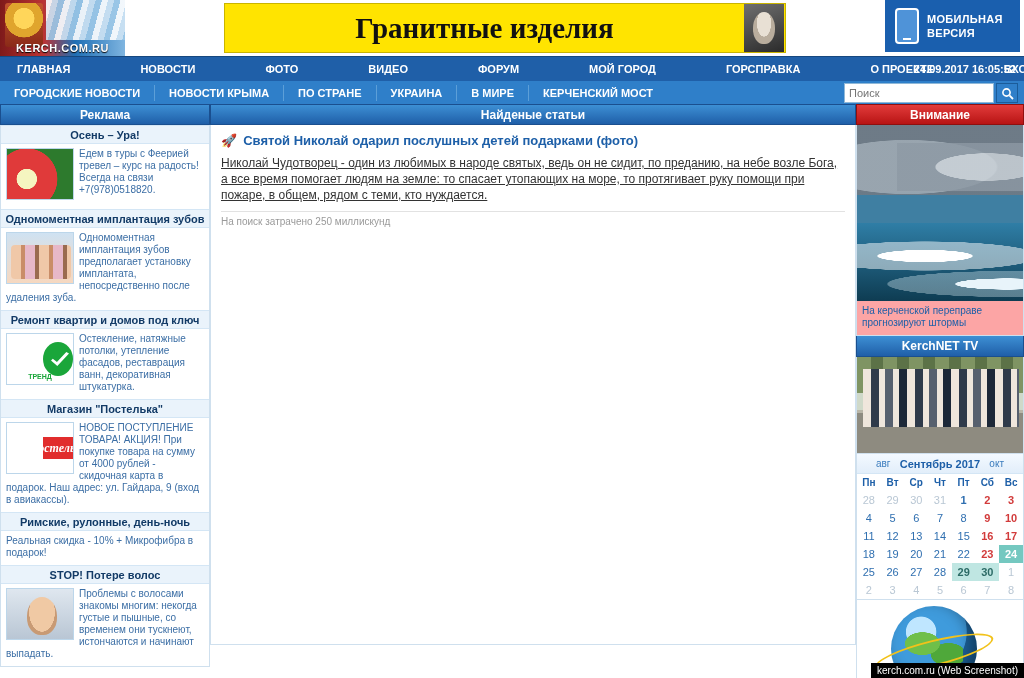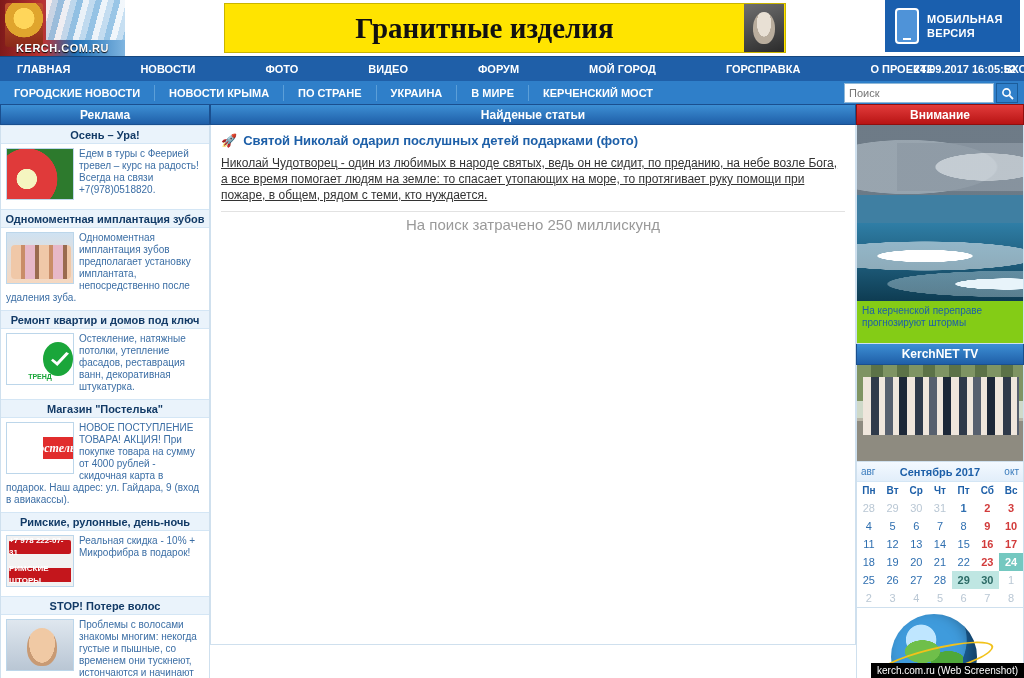--- a/index.html
+++ b/index.html
@@ -158,59 +158,59 @@
     display:flex; align-items:flex-start;
   }
   .art-title .rocket { margin-right:6px; font-size:13px; }
   .art-text { font-size:12px; line-height:16px; color:#333; margin:0 0 8px 0; text-align:left;text-decoration:underline; }
   .art-meta {
     text-align:right; font-size:10px; color:#8a8a8a; padding-right:4px;
   }
   .art-meta a { color:#8a8a8a; }
   .art-meta .eye { color:#7a7a7a; }
   .divider { border-top:1px solid #e2e2e2; margin:6px 0 0; }
-  .searchtime { text-align:center; font-size:15px; color:#9a9a9a; padding:4px 0 0; }
+  .searchtime { font-size:10px; color:#9a9a9a; padding:4px 0 0; }
 
   
   .rbox { border:1px solid #cfe0ee; border-top:none; }
   .storm {
     height:176px; position:relative; overflow:hidden;
     background:linear-gradient(#7d8a95 0 38%,#3f7fa2 38% 62%,#14485f 62% 100%);
   }
   .storm .cloud1{position:absolute;left:-10px;top:0;width:200px;height:70px;
     background:radial-gradient(ellipse at 30% 60%,#9aa6b0 0 45%,#6d7a86 46% 100%);opacity:.95;}
   .storm .cloud2{position:absolute;left:40px;top:18px;width:150px;height:48px;
     background:radial-gradient(ellipse at 60% 50%,#cfd6dc 0 40%,#8d99a4 41% 100%);opacity:.8;}
   .storm .wave{position:absolute;left:0;bottom:0;width:100%;height:78px;
     background:linear-gradient(#2f7ea6,#0e3c52);}
   .storm .foam{position:absolute;left:-20px;bottom:28px;width:220px;height:34px;
     background:radial-gradient(ellipse at 40% 50%,#ffffff 0 25%,rgba(255,255,255,.5) 26% 60%,transparent 61%);}
   .storm .foam2{position:absolute;left:30px;bottom:4px;width:200px;height:26px;
     background:radial-gradient(ellipse at 60% 50%,#e8f4fa 0 30%,rgba(230,245,250,.35) 31% 70%,transparent 71%);}
-  .rcap { font-size:10px; line-height:12px; color:#1d5fa8; padding:4px 5px 14px; background:#84cc16; }
+  .rcap { font-size:10px; line-height:12px; color:#1d5fa8; padding:4px 5px 6px; background:#fca5a5; }
   .tvhead {
     background:linear-gradient(#3d8fd4,#1f5fa8); color:#fff; font-size:12px; font-weight:bold;
     text-align:center; height:21px; line-height:21px; border:1px solid #1a4f8f; border-top:none;
   }
   .tvimg { height:96px; position:relative; overflow:hidden;
     background:linear-gradient(#cfd9c9 0 55%,#b9b6a8 55% 100%); }
   .tvimg .road{position:absolute;left:0;bottom:0;width:100%;height:40px;background:#8e8b80;}
   .tvimg .people{position:absolute;left:6px;bottom:26px;width:156px;height:58px;
     background:repeating-linear-gradient(90deg,
       #efe6dc 0 8px,#2f3a4a 8px 16px,#efe6dc 16px 22px,#57606e 22px 30px,
       #efe6dc 30px 36px,#1d2838 36px 44px);}
   .tvimg .trees{position:absolute;left:0;top:0;width:100%;height:36px;
     background:repeating-linear-gradient(90deg,#7f9463 0 14px,#5c7247 14px 26px);}
 
   
   .cal { border:1px solid #cfe0ee; border-top:none; background:#fff; }
   .cal-head {
     display:flex; align-items:center; justify-content:space-between;
     background:linear-gradient(#f3f9ff,#e2eefa);
-    border-bottom:1px solid #d4e6f5; padding:2px 4px; height:20px;
+    border-bottom:1px solid #d4e6f5; padding:2px 19px; height:20px;
   }
   .cal-head .mo { font-size:11px; font-weight:bold; color:#1d5fa8; }
   .cal-head .arrow { font-size:10px; color:#3b7cbd; cursor:pointer; }
   table.caltab { width:100%; border-collapse:collapse; }
   table.caltab th {
     font-size:10px; color:#1d5fa8; font-weight:bold; padding:3px 0; text-align:center;
   }
   table.caltab td {
     font-size:11px; text-align:center; padding:3px 0; color:#2f6fb0; width:14.28%;
   }
@@ -340,24 +340,20 @@
             <div class="band">
                 <span>Постелька</span>
               </div>
           </div>
           <p>НОВОЕ ПОСТУПЛЕНИЕ ТОВАРА! АКЦИЯ! При покупке товара на сумму от 4000 рублей - скидочная карта в подарок. Наш адрес: ул. Гайдара, 9 (вход в авиакассы).</p>
           <div class="clear"></div>
         </div>
 
         <div class="ad-title">Римские, рулонные, день-ночь</div>
         <div class="ad-body">
-          <div class="thumb t-roman">
-            <div class="ph">+7 978 222-07-31</div>
-            <div class="nm">РИМСКИЕ ШТОРЫ</div>
-          </div>
           <p>Реальная скидка - 10% + Микрофибра в подарок!</p>
           <div class="clear"></div>
         </div>
 
         <div class="ad-title">STOP! Потере волос</div>
         <div class="ad-body">
           <div class="thumb t-hair"></div>
           <p>Проблемы с волосами знакомы многим: некогда густые и пышные, со временем они тускнеют, истончаются и начинают выпадать.</p>
           <div class="clear"></div>
         </div>

